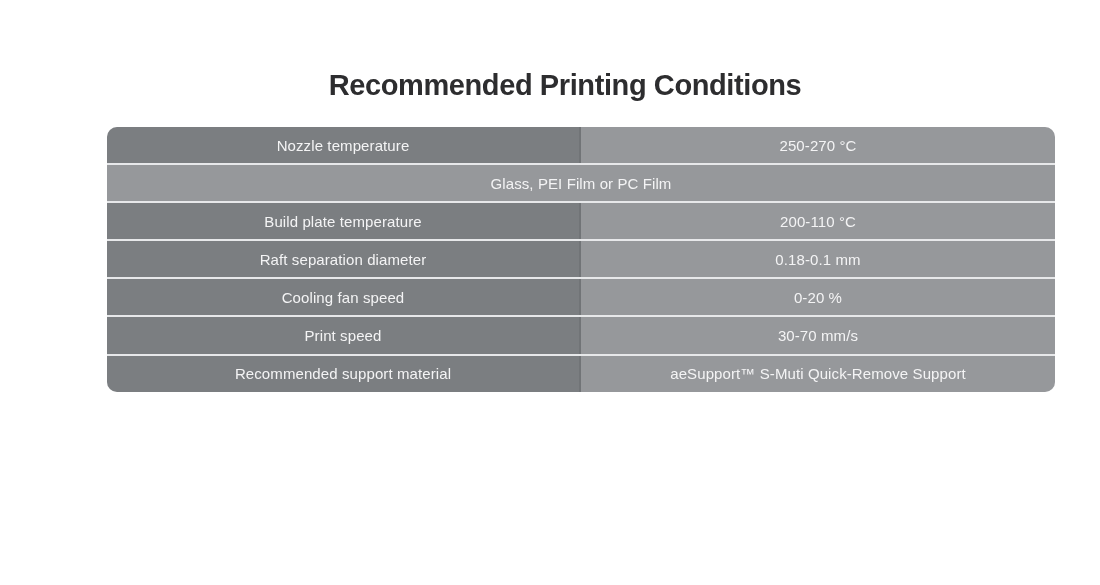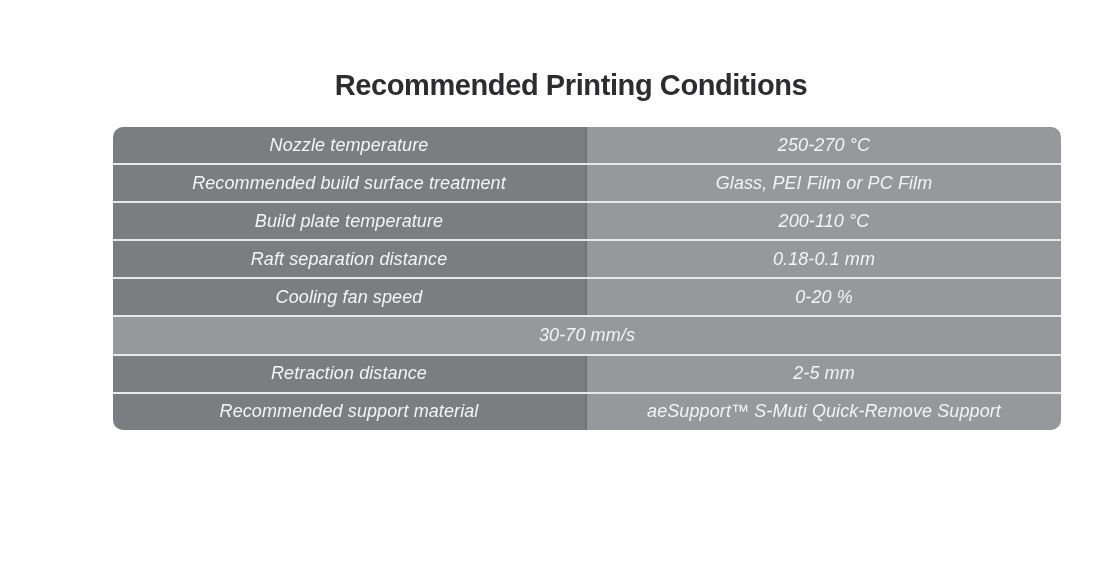--- a/index.html
+++ b/index.html
@@ -20,21 +20,21 @@
   }
   .page {
     position: relative;
     width: 1100px;
     height: 585px;
     background: var(--page-bg);
     overflow: hidden;
   }
   .content {
     position: absolute;
-    left: 81px;
+    left: 75px;
     top: 0;
     width: 948px;
     padding-left: 32px;
   }
   .title {
     margin: 71px 0 0 0;
     font-size: 29px;
     line-height: 1.0;
     font-weight: bold;
     letter-spacing: -0.4px;
@@ -54,26 +54,25 @@
   .row {
     display: flex;
     height: 36.1px;
     flex: none;
   }
   .cell {
     flex: 1 1 50%;
     display: flex;
     align-items: center;
     justify-content: center;
-    font-size: 18px;
+    font-size: 15px;
     font-weight: 400;
     letter-spacing: 0.1px;
     color: var(--cell-text);
     white-space: nowrap;
-    font-style: italic;
   }
   .cell.label {
     background: var(--label-cell-bg);
     border-right: 2px solid var(--divider);
   }
   .cell.value {
     background: var(--value-cell-bg);
   }
 </style>
 </head>
@@ -84,47 +83,43 @@
     <h1 class="title">Recommended Printing Conditions</h1>
 
     <div class="spec-table" id="spec-table">
   <div class="row">
     <div class="cell label">Nozzle temperature</div>
     <div class="cell value">250-270 °C</div>
   </div>
 
 
   <div class="row">
-    <div class="cell label">Recommended build surface treatment</div>
     <div class="cell value">Glass, PEI Film or PC Film</div>
   </div>
 
   <div class="row">
     <div class="cell label">Build plate temperature</div>
     <div class="cell value">200-110 °C</div>
   </div>
 
   <div class="row">
-    <div class="cell label">Raft separation distance</div>
+    <div class="cell label">Raft separation diameter</div>
     <div class="cell value">0.18-0.1 mm</div>
   </div>
 
   <div class="row">
     <div class="cell label">Cooling fan speed</div>
     <div class="cell value">0-20 %</div>
   </div>
 
   <div class="row">
+    <div class="cell label">Print speed</div>
     <div class="cell value">30-70 mm/s</div>
   </div>
 
-  <div class="row">
-    <div class="cell label">Retraction distance</div>
-    <div class="cell value">2-5 mm</div>
-  </div>
 
 
   <div class="row">
     <div class="cell label">Recommended support material</div>
     <div class="cell value">aeSupport™ S-Muti Quick-Remove Support</div>
   </div>
 </div>
   </div>
 </div>
 

